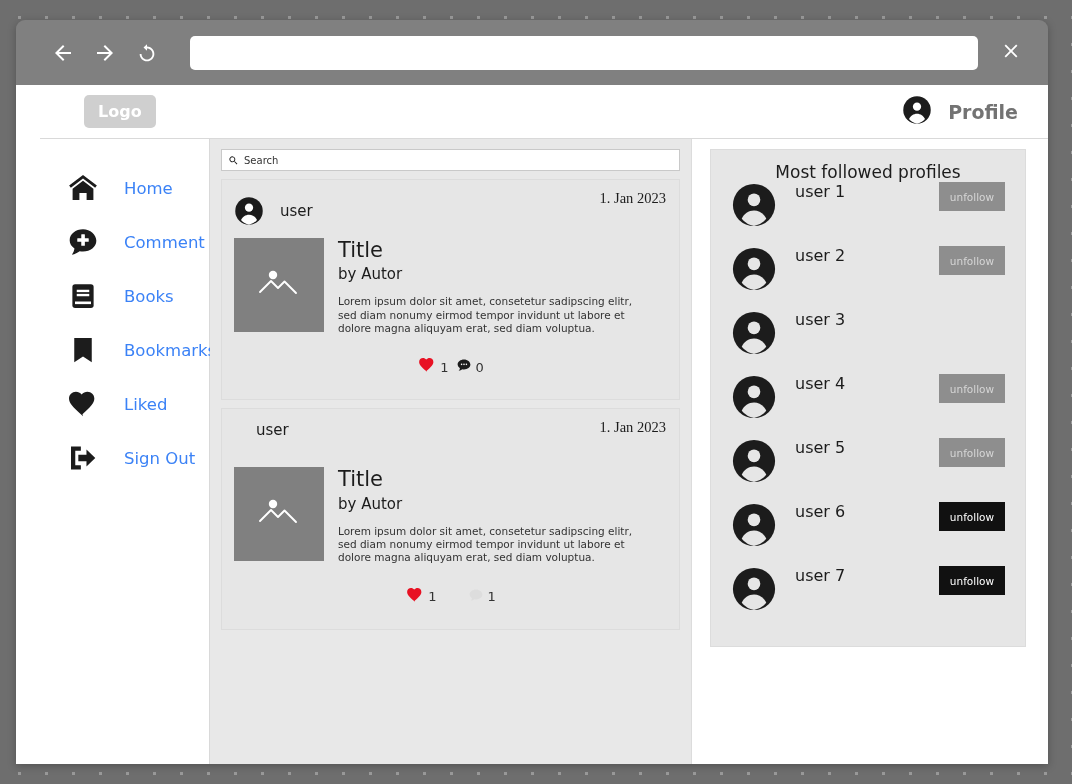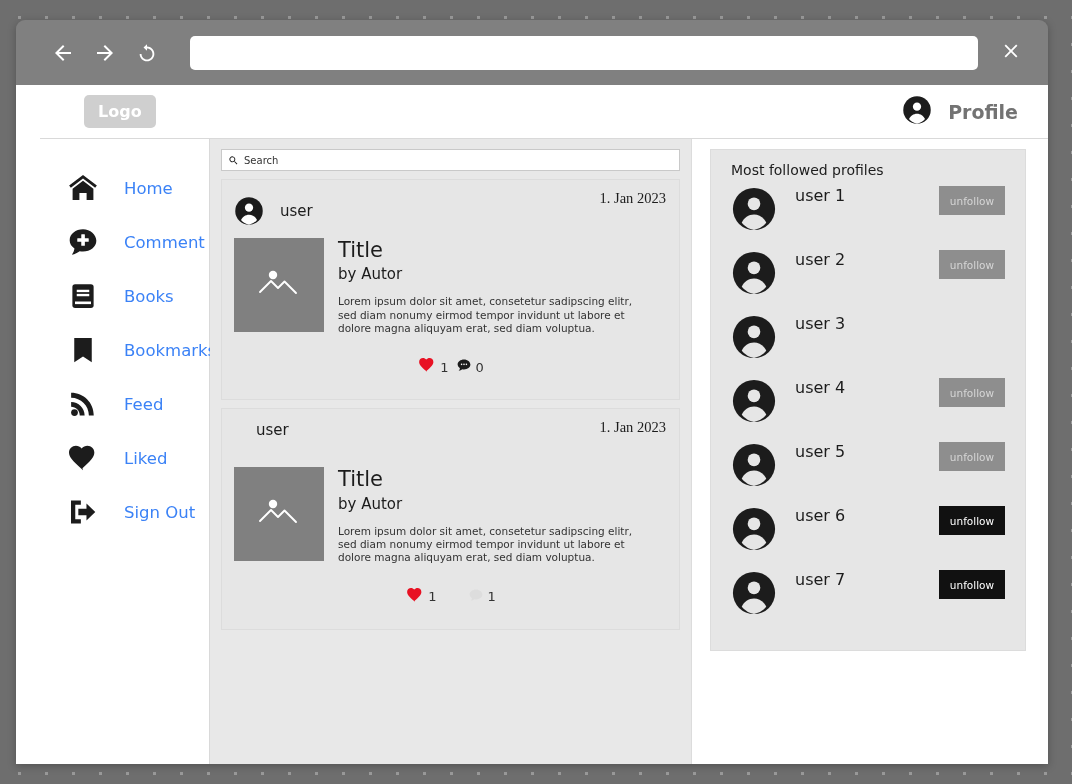--- a/index.html
+++ b/index.html
@@ -185,21 +185,21 @@
   .stat-count { font-size: 13px; color: #333; }
   .stat-gap { width: 18px; }
 
   
   .right-col { flex: 1; background: #fff; padding: 10px 22px 0 18px; }
   .panel {
     background: #e6e6e6;
     border: 1px solid #dcdcdc;
     padding: 12px 20px 16px 20px;
   }
-  .panel-title { font-size: 14px; color: #1c1c1c; margin-bottom: 8px; }
+  .panel-title { font-size: 17px; color: #1c1c1c; margin-bottom: 0; text-align: center; }
   .profile-row {
     display: flex; 
     height: 64px;
   }
   .profile-avatar { width: 46px; height: 46px; flex: none; }
   .profile-name { font-size: 16px; color: #1c1c1c; margin-left: 18px; }
   .row-spacer { flex: 1; }
   .unfollow-btn {
     width: 66px; height: 29px;
     border: none;
@@ -305,30 +305,20 @@
 
         <div class="side-item">
           <span class="side-icon">
             <svg width="30" height="30" viewBox="0 0 24 24">
               <path d="M5 2.3h14v19.4l-7-4.6-7 4.6z" fill="#1c1c1c"></path>
             </svg>
           </span>
           <span class="side-label">Bookmarks</span>
         </div>
 
-        <div class="side-item">
-          <span class="side-icon">
-            <svg width="30" height="30" viewBox="0 0 24 24">
-              <circle cx="5.2" cy="18.8" r="2.7" fill="#1c1c1c"></circle>
-              <path d="M2.5 10.3v3.9c3.8 0 6.9 3.1 6.9 6.9h3.9c0-5.9-4.9-10.8-10.8-10.8z" fill="#1c1c1c"></path>
-              <path d="M2.5 3v3.9c7.8 0 14.2 6.4 14.2 14.2h3.9C20.6 10.9 12.5 3 2.5 3z" fill="#1c1c1c"></path>
-            </svg>
-          </span>
-          <span class="side-label">Feed</span>
-        </div>
 
         <div class="side-item">
           <span class="side-icon">
             <svg width="32" height="32" viewBox="0 0 24 24">
               <path d="M12 21.1l-1.6-1.5C4.7 14.5 1.5 11.6 1.5 7.9 1.5 5 3.8 2.8 6.7 2.8c1.6 0 3.2.8 4.3 2 1.1-1.2 2.7-2 4.3-2 2.9 0 5.2 2.2 5.2 5.1 0 3.7-3.2 6.6-8.9 11.8z" fill="#1c1c1c"></path>
             </svg>
           </span>
           <span class="side-label">Liked</span>
         </div>
 

